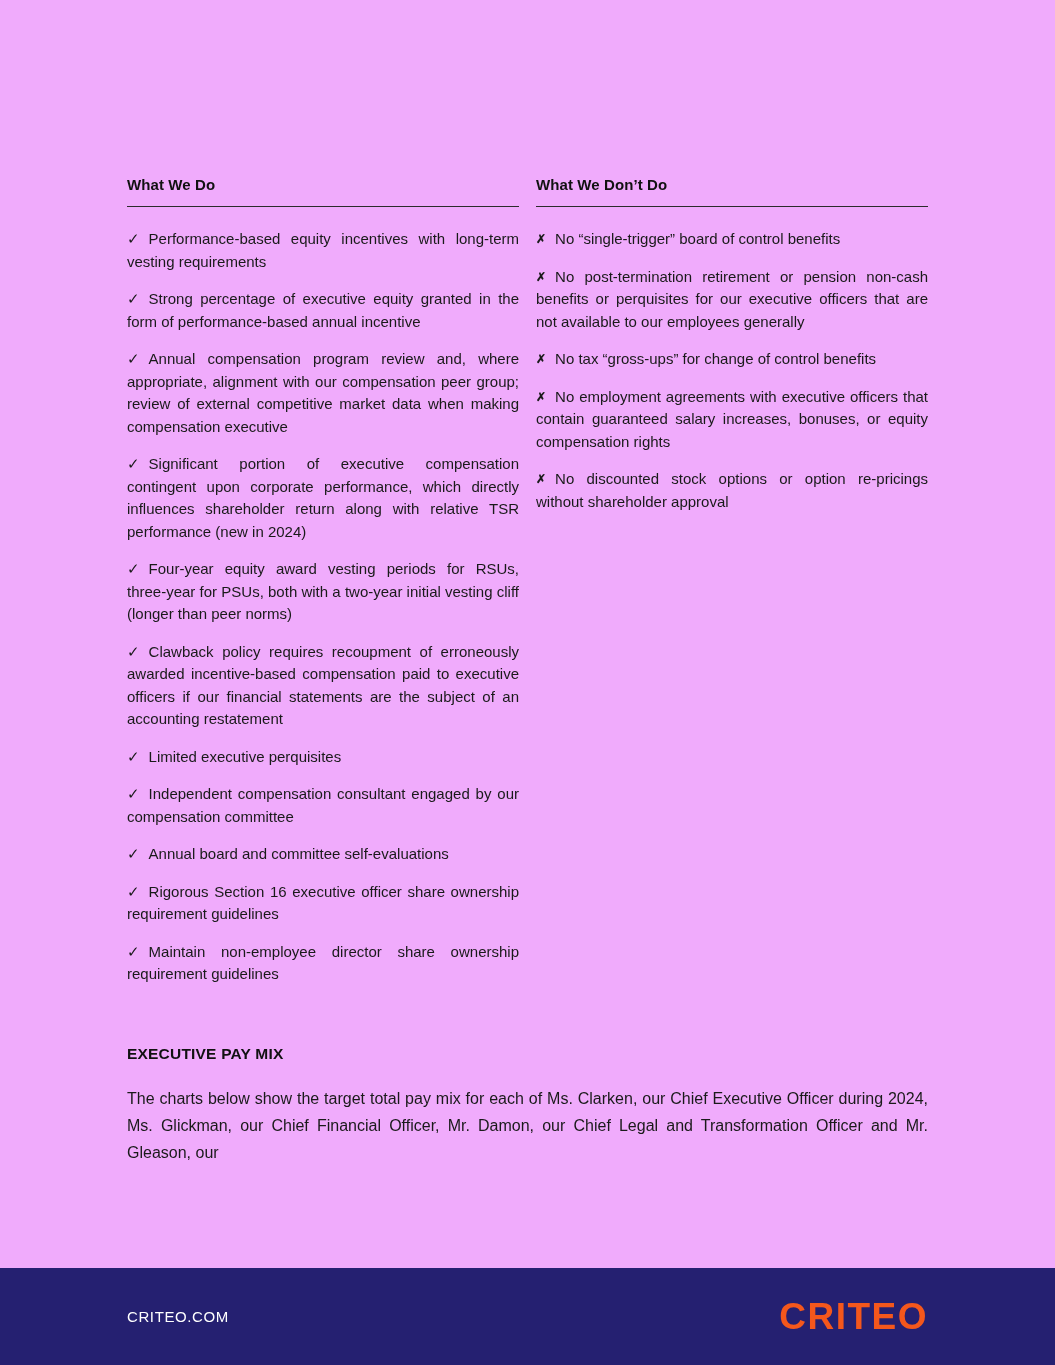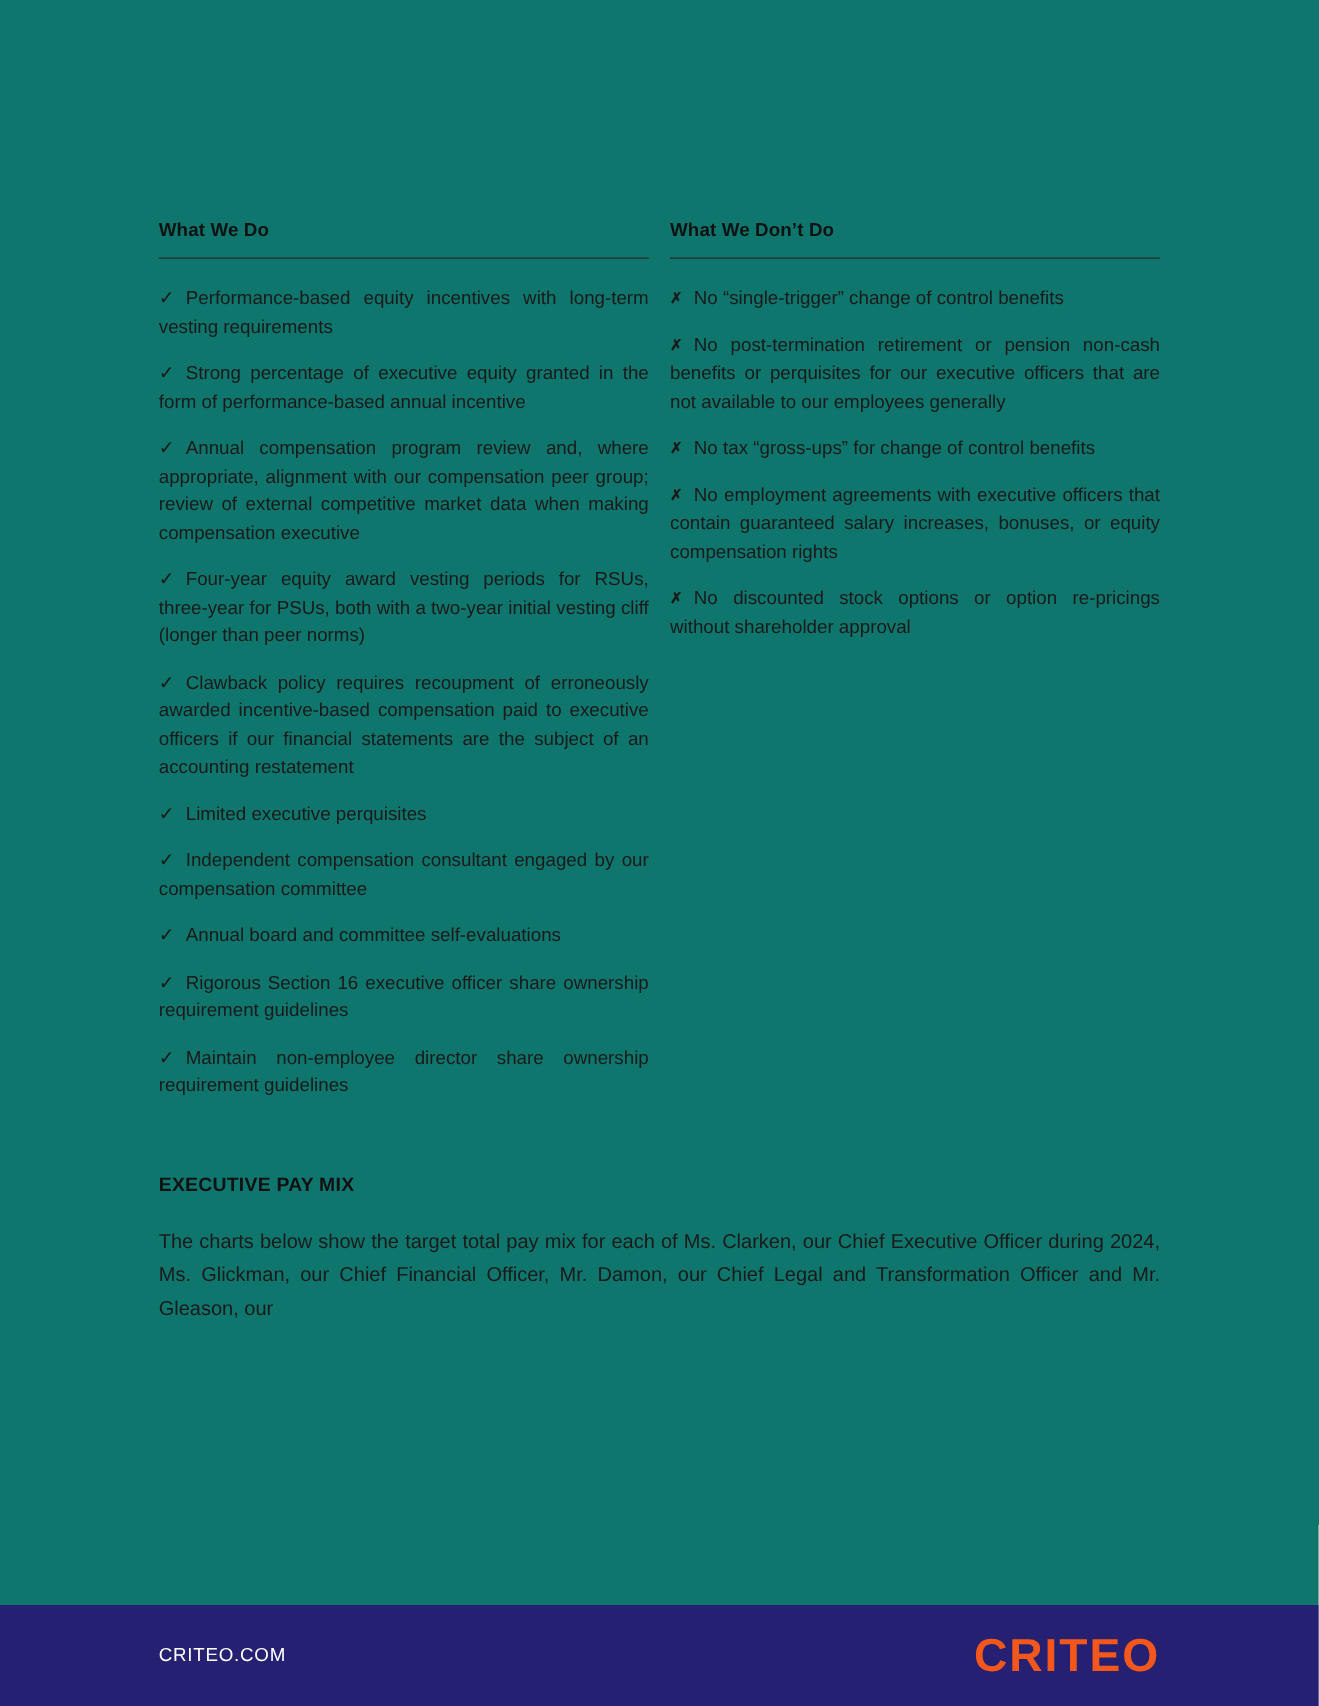--- a/index.html
+++ b/index.html
@@ -7,21 +7,21 @@
   body {
     font-family: "Liberation Sans", sans-serif;
     color: #1a1a1a;
     width: 1055px;
     margin: 0 auto;
   }
   .page {
     position: relative;
     width: 1055px;
     height: 1365px;
-    background: #0f766e;
+    background: #f0abfc;
     overflow: hidden;
   }
   .content {
     position: absolute;
     top: 176px;
     left: 127px;
     right: 127px;
   }
   .columns {
     display: flex;
@@ -75,21 +75,21 @@
     font-size: 16px;
     line-height: 1.7;
     text-align: justify;
     color: #1a1a1a;
   }
   .footer {
     position: absolute;
     left: 0;
     bottom: 0;
     width: 1055px;
-    height: 81px;
+    height: 97px;
     display: flex;
     align-items: center;
     justify-content: space-between;
     padding: 0 127px;
   }
   .footer-site {
     color: #ffffff;
     font-size: 15px;
     letter-spacing: 0.6px;
   }
@@ -107,34 +107,35 @@
 <div class="page">
   <div class="content">
 
     <div class="columns">
       <section class="col">
         <h3 class="col-heading">What We Do</h3>
         <div class="items">
             <p class="item"><span class="glyph check">✓</span><span>Performance-based equity incentives with long-term vesting requirements</span></p>
             <p class="item"><span class="glyph check">✓</span><span>Strong percentage of executive equity granted in the form of performance-based annual incentive</span></p>
             <p class="item"><span class="glyph check">✓</span><span>Annual compensation program review and, where appropriate, alignment with our compensation peer group; review of external competitive market data when making compensation executive</span></p>
+            <p class="item"><span class="glyph check">✓</span><span>Significant portion of executive compensation contingent upon corporate performance, which directly influences shareholder return along with relative TSR performance (new in 2024)</span></p>
             <p class="item"><span class="glyph check">✓</span><span>Four-year equity award vesting periods for RSUs, three-year for PSUs, both with a two-year initial vesting cliff (longer than peer norms)</span></p>
             <p class="item"><span class="glyph check">✓</span><span>Clawback policy requires recoupment of erroneously awarded incentive-based compensation paid to executive officers if our financial statements are the subject of an accounting restatement</span></p>
             <p class="item"><span class="glyph check">✓</span><span>Limited executive perquisites</span></p>
             <p class="item"><span class="glyph check">✓</span><span>Independent compensation consultant engaged by our compensation committee</span></p>
             <p class="item"><span class="glyph check">✓</span><span>Annual board and committee self-evaluations</span></p>
             <p class="item"><span class="glyph check">✓</span><span>Rigorous Section 16 executive officer share ownership requirement guidelines</span></p>
             <p class="item"><span class="glyph check">✓</span><span>Maintain non-employee director share ownership requirement guidelines</span></p>
           </div>
       </section>
 
       <section class="col">
         <h3 class="col-heading">What We Don’t Do</h3>
         <div class="items">
-            <p class="item"><span class="glyph cross">✗</span><span>No “single-trigger” change of control benefits</span></p>
+            <p class="item"><span class="glyph cross">✗</span><span>No “single-trigger” board of control benefits</span></p>
             <p class="item"><span class="glyph cross">✗</span><span>No post-termination retirement or pension non-cash benefits or perquisites for our executive officers that are not available to our employees generally</span></p>
             <p class="item"><span class="glyph cross">✗</span><span>No tax “gross-ups” for change of control benefits</span></p>
             <p class="item"><span class="glyph cross">✗</span><span>No employment agreements with executive officers that contain guaranteed salary increases, bonuses, or equity compensation rights</span></p>
             <p class="item"><span class="glyph cross">✗</span><span>No discounted stock options or option re-pricings without shareholder approval</span></p>
           </div>
       </section>
     </div>
 
     <div class="section">
       <h2 class="section-heading">EXECUTIVE PAY MIX</h2>

